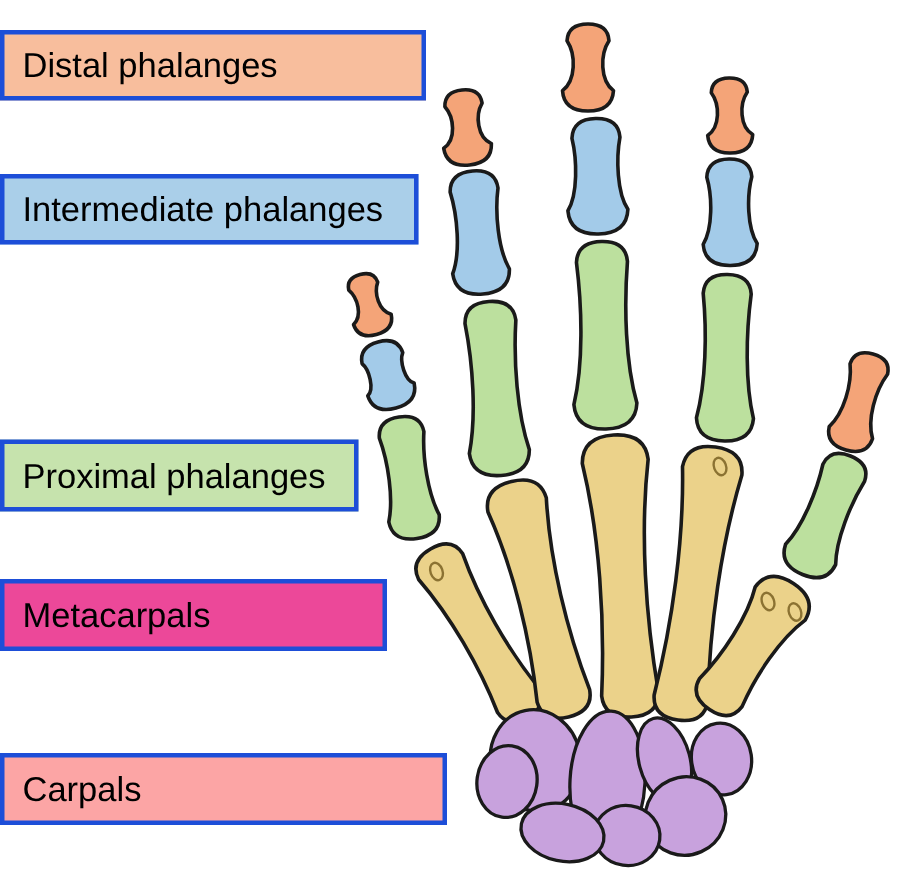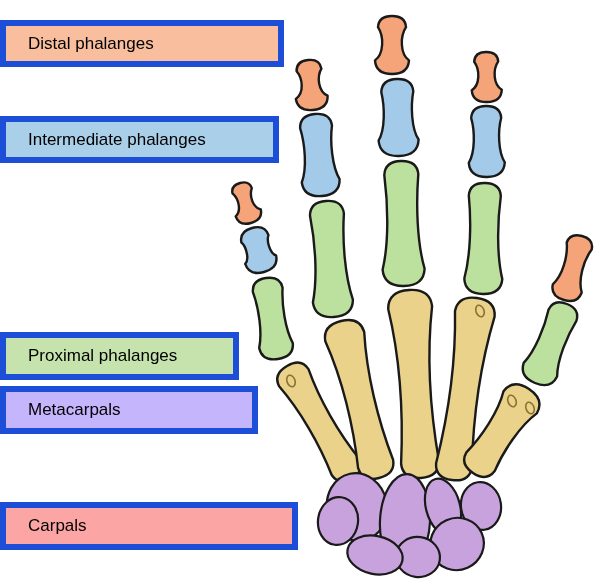--- a/index.html
+++ b/index.html
@@ -8,31 +8,31 @@
     width:609px;height:587px;
     background:#ffffff;
     overflow:hidden;
     font-family:"Liberation Sans", sans-serif;
   }
   .hand-svg{position:absolute;left:0;top:0;width:609px;height:587px;}
   .legend-label{
     position:absolute;
     left:0;
     box-sizing:border-box;
-    border:6px solid #1d4ed8;
+    border:3px solid #1d4ed8;
     color:#000;
-    font-size:17px;
-    padding-left:22px;
+    font-size:23px;
+    padding-left:12px;
     display:flex;
     align-items:center;
     white-space:nowrap;
   }
   .lbl-0{top:20px;width:284px;height:47px;}
   .lbl-1{top:116px;width:279px;height:47px;}
-  .lbl-2{top:293px;width:239px;height:48px;margin-top:39px;}
+  .lbl-2{top:293px;width:239px;height:48px;}
   .lbl-3{top:386px;width:258px;height:48px;}
   .lbl-4{top:502px;width:298px;height:48px;}
 </style>
 </head>
 <body>
 
 <div class="stage">
   <svg class="hand-svg" id="hand-svg" viewBox="0 0 609 587">
       <path d="M 287.0,366.0 Q 273.0,374.1 279.1,386.3 C 300.2,410.7 319.7,444.3 331.7,475.0 Q 338.9,485.6 352.0,478.0 Q 365.1,470.4 359.4,458.9 C 338.8,433.3 319.3,399.7 308.5,369.2 Q 301.0,357.9 287.0,366.0 Z" fill="#ebd28a" stroke="#1a1a1a" stroke-width="2.4" stroke-linejoin="round"></path>
       <path d="M 341.0,321.0 Q 322.5,325.5 325.3,341.3 C 342.2,378.9 353.6,426.0 358.1,468.2 Q 362.4,482.0 379.0,478.0 Q 395.6,474.0 393.1,459.8 C 377.8,420.1 366.4,373.0 364.2,331.8 Q 359.5,316.5 341.0,321.0 Z" fill="#ebd28a" stroke="#1a1a1a" stroke-width="2.4" stroke-linejoin="round"></path>
@@ -69,19 +69,19 @@
 
   <div class="legend-label lbl-0" style="background: rgb(248, 190, 157);">
     <span>Distal phalanges</span>
   </div>
   <div class="legend-label lbl-1" style="background: rgb(170, 207, 233);">
     <span>Intermediate phalanges</span>
   </div>
   <div class="legend-label lbl-2" style="background: rgb(198, 227, 173);">
     <span>Proximal phalanges</span>
   </div>
-  <div class="legend-label lbl-3" style="background: #c4b5fd;">
+  <div class="legend-label lbl-3" style="background: #ec4899;">
     <span>Metacarpals</span>
   </div>
   <div class="legend-label lbl-4" style="background: #fca5a5;">
     <span>Carpals</span>
   </div>
 </div>
 
 </body></html>

